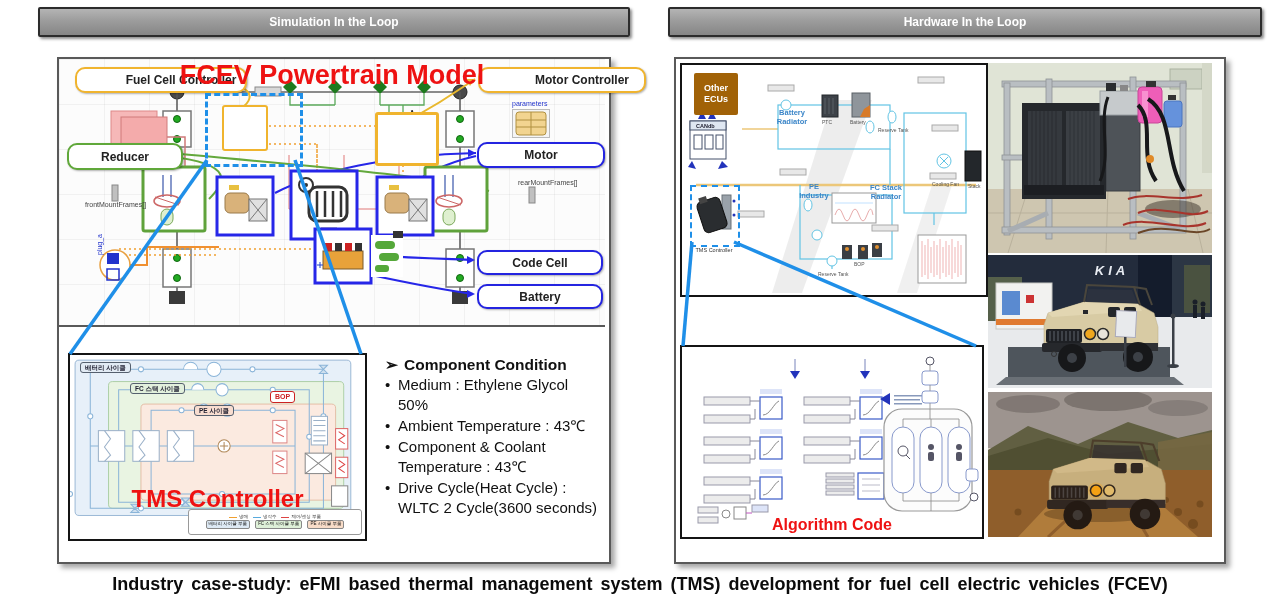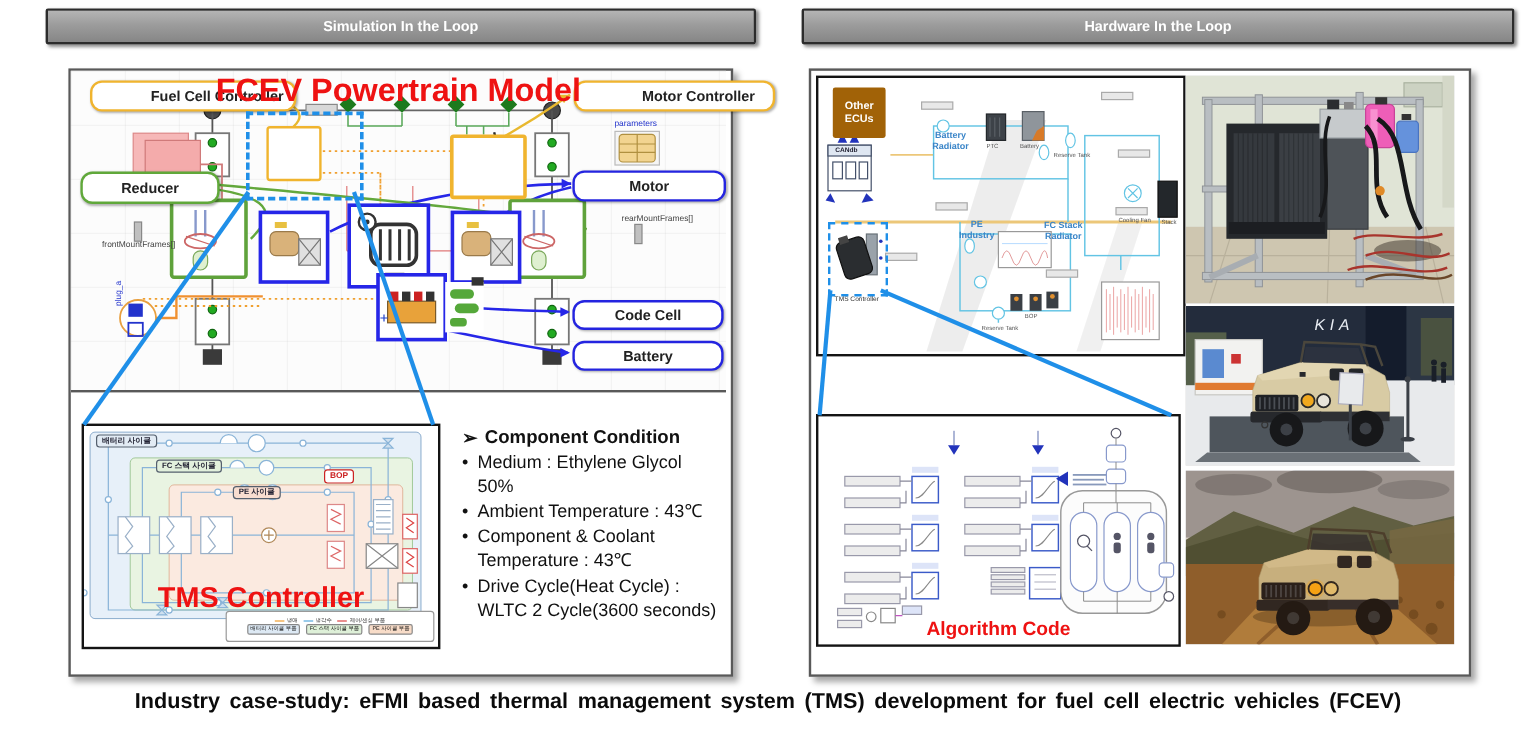--- a/index.html
+++ b/index.html
@@ -35,21 +35,21 @@
   .legitem{display:flex;align-items:center;gap:2px;font-size:4.5px;color:#333;line-height:1;}
   .legdash{width:8px;height:0;border-top:1.6px solid;}
   .legpill{font-size:4.5px;border:0.5px solid #888;border-radius:2px;padding:0 2px;line-height:1.5;white-space:nowrap;}
   .simcond{position:absolute;left:326px;top:297px;width:214px;z-index:3;}
   .sc-head{display:flex;gap:6px;font-size:15.5px;font-weight:bold;color:#111;}
   .sc-item{display:grid;grid-template-columns:13px 1fr;font-size:15px;line-height:20px;color:#111;margin-top:1px;}
   .h-lbl{position:absolute;font-size:7.5px;font-weight:bold;color:#3a85c8;text-align:center;line-height:1.15;z-index:3;}
   .h-tiny{position:absolute;font-size:5px;color:#555;z-index:3;white-space:nowrap;}
   .photo{position:absolute;overflow:hidden;background:#ddd;}
   .kia{position:absolute;left:96px;top:8px;width:56px;text-align:center;color:#e9edf3;font-size:13px;
-       font-weight:normal;font-style:italic;letter-spacing:4px;z-index:2;}
+       font-weight:bold;font-style:italic;letter-spacing:4px;z-index:2;}
   .caption{position:absolute;left:0;top:574px;width:1280px;text-align:center;font-size:18px;font-weight:bold;
            color:#0b0b0b;word-spacing:3px;}
   .callouts{position:absolute;left:0;top:0;z-index:5;pointer-events:none;}
   .otherecus{position:absolute;background:#a16207;color:#fff;font-size:9px;font-weight:bold;display:flex;
              align-items:center;justify-content:center;text-align:center;line-height:1.2;border-radius:2px;z-index:3;}
 </style>
 </head>
 <body>
 
 <div class="canvas">

